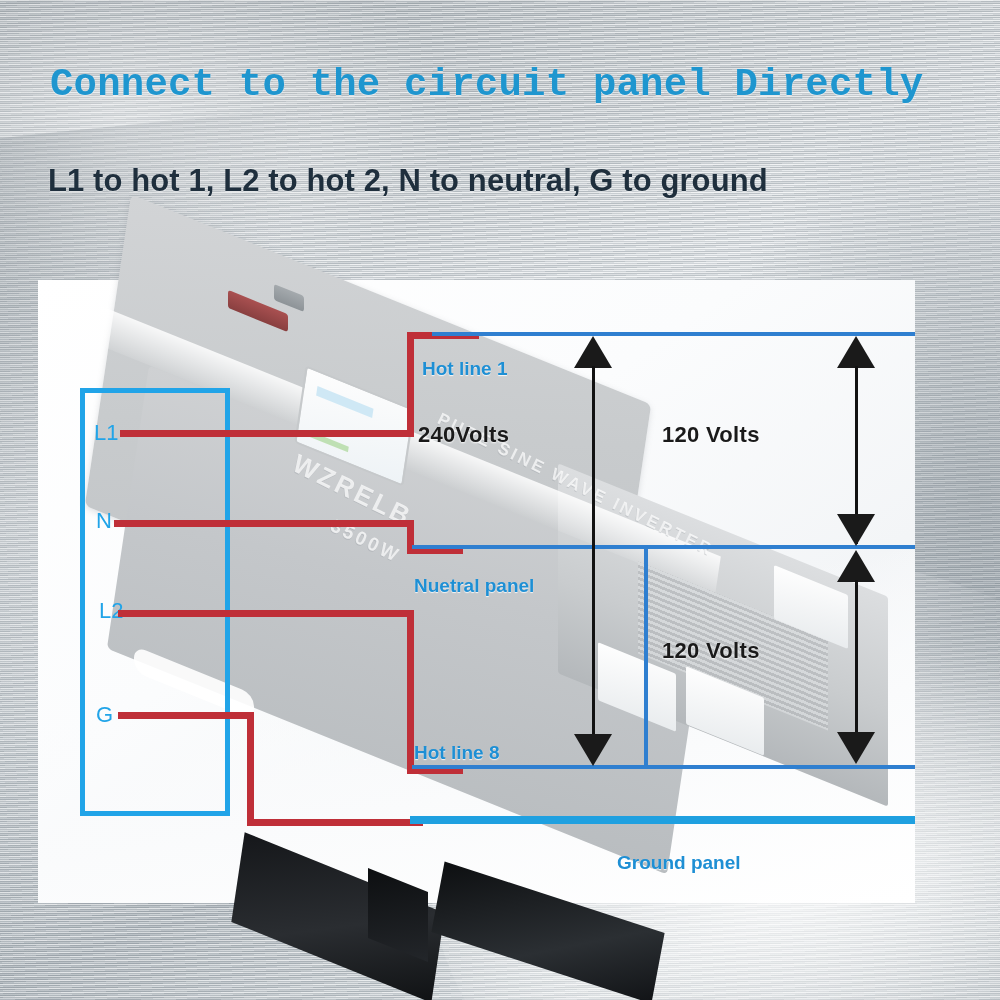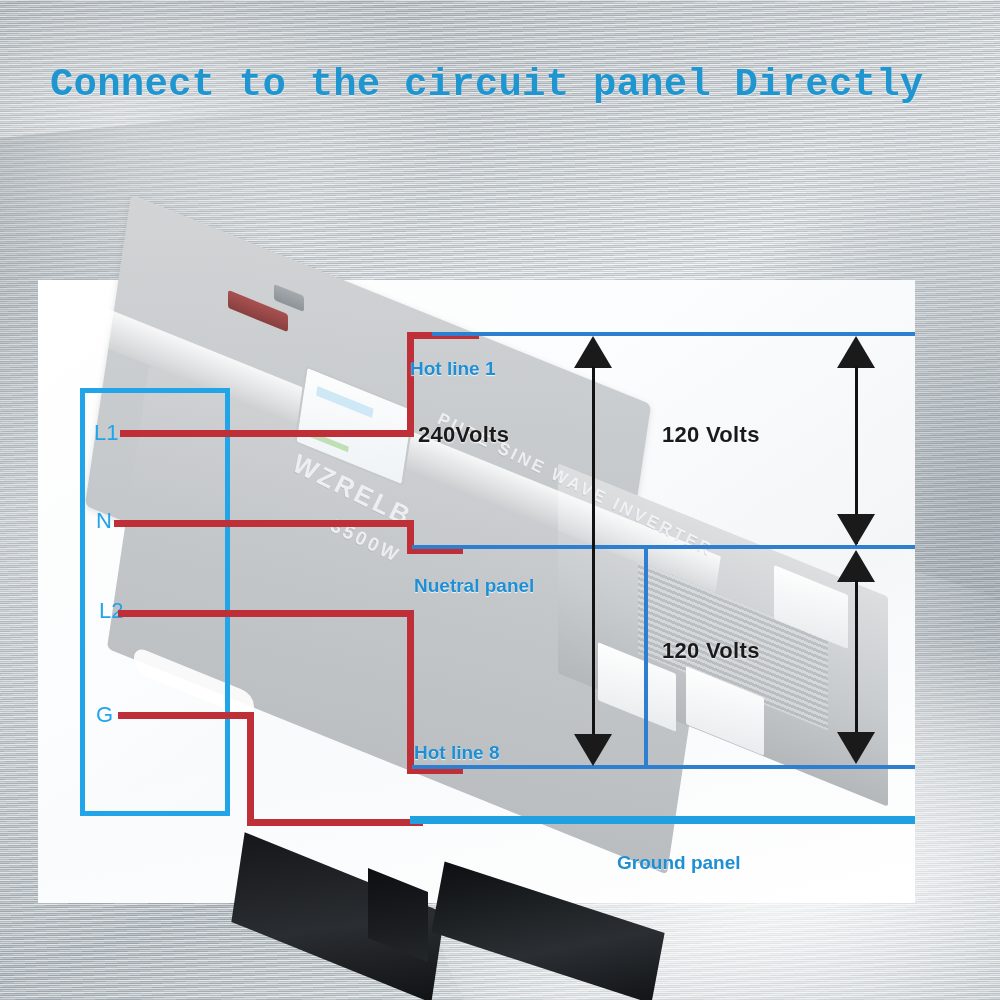--- a/index.html
+++ b/index.html
@@ -113,20 +113,21 @@
 <body>
 
 <div id="stage">
 
   <div class="bg"></div>
   <div class="bg-swoosh"></div>
   <div class="bg-diag"></div>
   <div class="bg-arc"></div>
 
   <div class="title" style="color: rgb(31, 150, 207);">Connect to the circuit panel Directly</div>
+  <div class="subtitle" style="color: rgb(31, 47, 61);">L1 to hot 1, L2 to hot 2, N to neutral, G to ground</div>
 
   <div class="panel">
     <div class="panel-sheen"></div>
 
     <div class="inv">
       <div class="inv-top"></div>
       <div class="inv-face"></div>
       <div class="inv-side"></div>
       <div class="inv-highlight"></div>
       <div class="inv-term"></div>
@@ -170,21 +171,21 @@
     <div class="wire" style="left:209px;top:432px;width:7px;height:114px;"></div>
     <div class="wire" style="left:209px;top:539px;width:176px;height:7px;"></div>
 
     <div class="blueline" style="left:394px;top:52px;width:483px;height:4px;"></div>
     <div class="blueline" style="left:374px;top:265px;width:503px;height:4px;"></div>
     <div class="blueline" style="left:374px;top:485px;width:503px;height:4px;"></div>
     <div class="groundline" style="left:372px;top:536px;width:505px;height:8px;"></div>
 
     <div class="blueline" style="left:606px;top:265px;width:4px;height:224px;"></div>
 
-    <div class="ann" style="left:372px;top:78px;">Hot line 1</div>
+    <div class="ann" style="left:384px;top:78px;">Hot line 1</div>
     <div class="ann" style="left:376px;top:295px;">Nuetral panel</div>
     <div class="ann" style="left:376px;top:462px;">Hot line 8</div>
     <div class="ann" style="left:579px;top:572px;">Ground panel</div>
 
     <div class="arrow-head arrow-up" style="left:536px;top:56px;"></div>
     <div class="arrow-stem" style="left:554px;top:86px;height:382px;"></div>
     <div class="arrow-head arrow-down" style="left:536px;top:454px;"></div>
     <div class="volt" style="left:380px;top:142px;">240Volts</div>
 
     <div class="arrow-head arrow-up" style="left:799px;top:56px;"></div>

